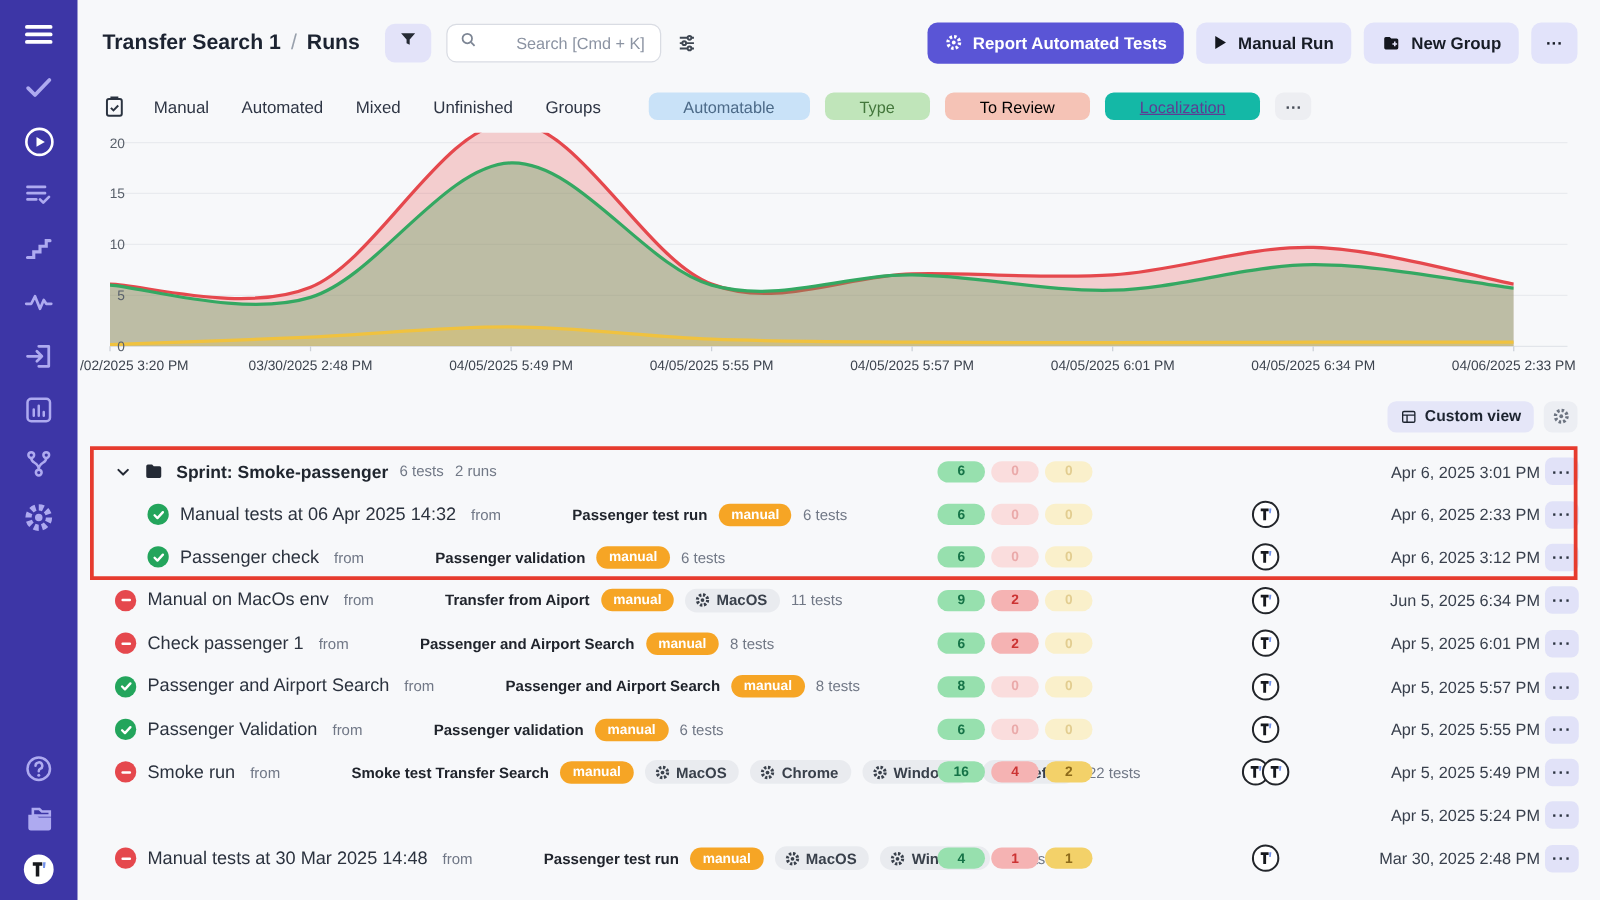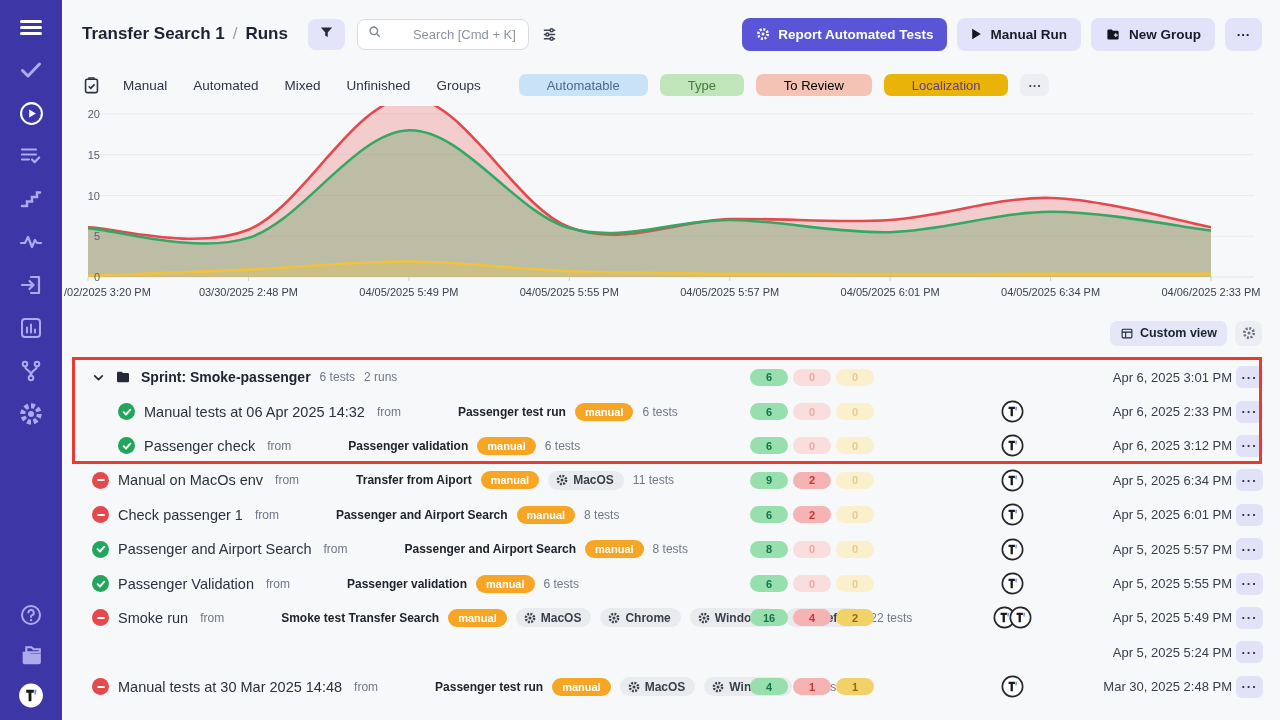--- a/index.html
+++ b/index.html
@@ -247,21 +247,21 @@
         <span class="tab">Manual</span>
         <span class="tab">Automated</span>
         <span class="tab">Mixed</span>
         <span class="tab">Unfinished</span>
         <span class="tab">Groups</span>
       </div>
     <div class="tags" id="tags">
         <span class="tag" style="background: rgb(201, 226, 248); color: rgb(76, 106, 136);">Automatable</span>
         <span class="tag" style="background: rgb(192, 229, 186); color: rgb(67, 119, 60);">Type</span>
         <span class="tag" style="background: rgb(245, 195, 182); color: #000000;">To Review</span>
-        <span class="tag" style="background: #eab308; color: rgb(93, 61, 147);">Localization</span>
+        <span class="tag" style="background: #14b8a6; color: rgb(93, 61, 147); text-decoration: underline;">Localization</span>
         <span class="tag tag-more">···</span>
       </div>
   </div>
 
   <div class="chart-wrap" id="chart"><svg width="1218" height="204" viewBox="0 0 1218 204">
         <defs>
           <clipPath id="plotclip">
             <rect x="26" y="0" width="1123" height="171"></rect>
           </clipPath>
         </defs>
@@ -427,21 +427,21 @@
           <span class="pill p-red">2</span>
           <span class="pill p-yellow dim">0</span>
         </div>
         <div class="cell-avatar">
           <svg class="avatar" viewBox="0 0 24 24">
             <circle cx="12" cy="12" r="10.6" fill="#fff" stroke="#23262b" stroke-width="1.7"></circle>
             <path d="M7.9 7h6.6v2.4h-2.1v7.6h-2.4V9.4H7.9z" fill="#17191d"></path>
             <path d="M15 7h1.8l-.5 4h-1.3z" fill="#7291ea"></path>
           </svg>
         </div>
-        <span class="cell-date">Apr 5, 2025 6:34 PM</span>
+        <span class="cell-date">Jun 5, 2025 6:34 PM</span>
         <button class="cell-more">···</button>
       </div>
       <div class="row">
         <div class="row-left">
           <span class="st failed">
             <svg width="10" height="10" viewBox="0 0 24 24" fill="none" stroke="#fff" stroke-width="4.5" stroke-linecap="round">
               <path d="M5 12h14"></path>
             </svg>
           </span>
           <span class="t-run">Check passenger 1</span>

